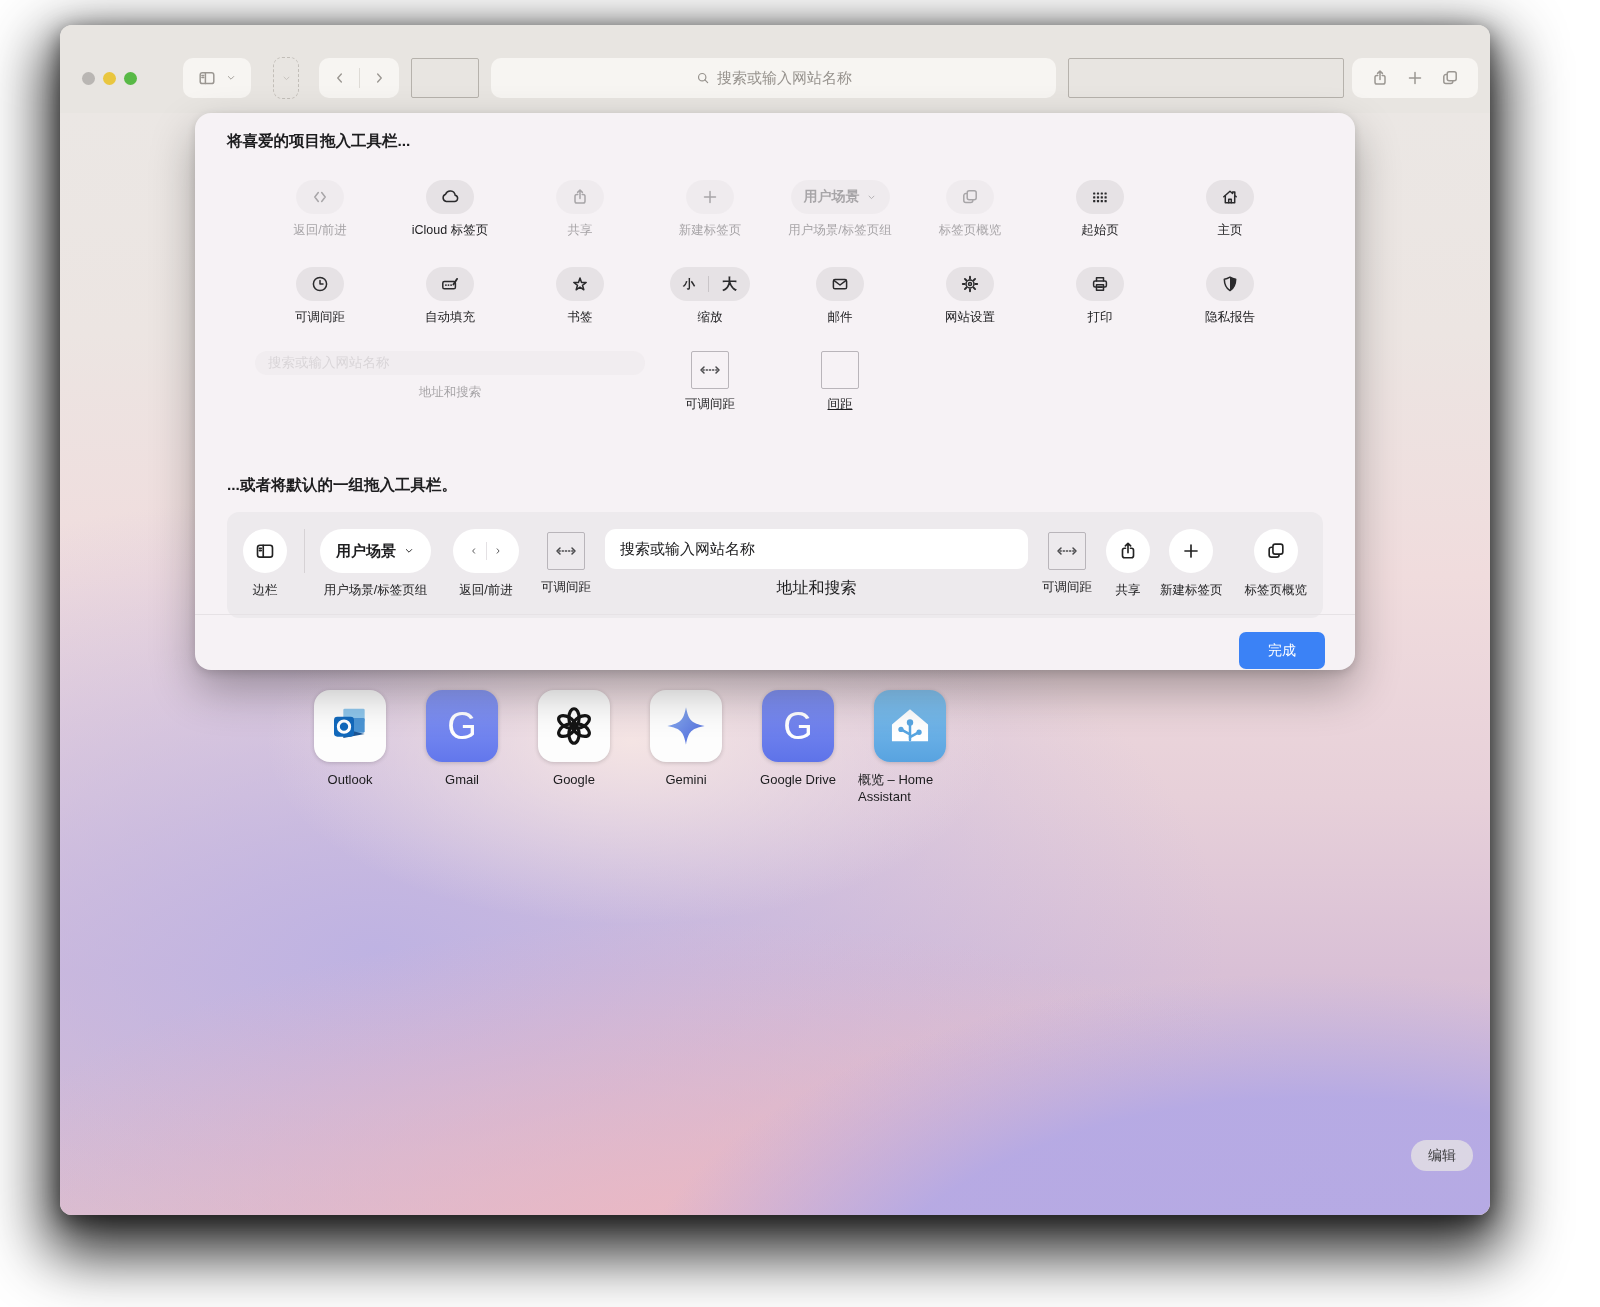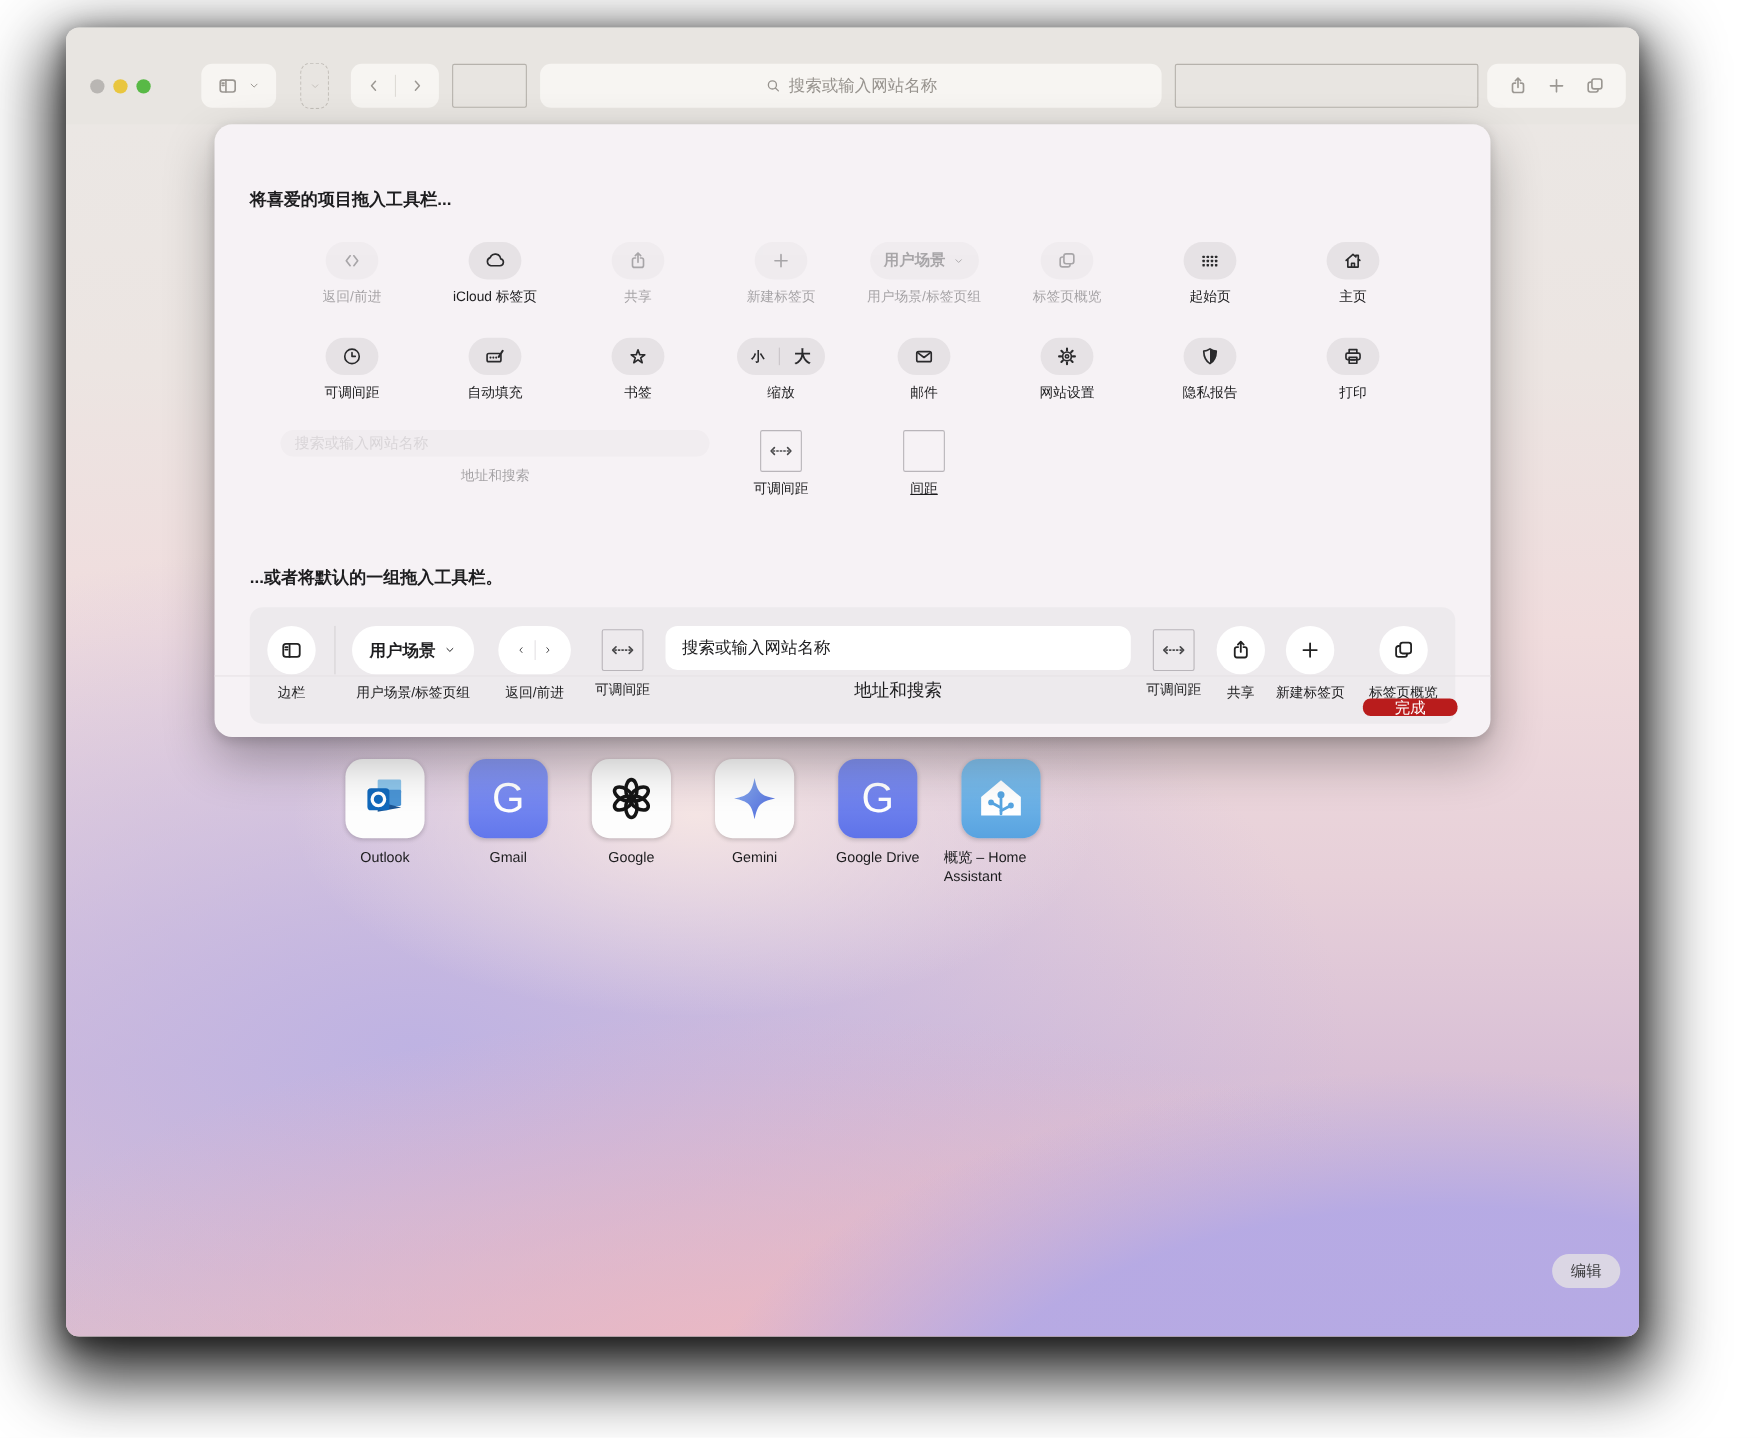--- a/index.html
+++ b/index.html
@@ -52,21 +52,21 @@
       linear-gradient(180deg,#ebe7e4 0%, #ece5e2 20%, #f0dcdd 42%, #e7d0d9 62%, #d9c0d6 78%, #e2c2cb 100%);
   }
 
   
   .sheet {
     position:absolute; top:0; left:50%; transform:translateX(-50%);
     width:1160px; height:557px; background:#f6f2f5; border-radius:16px;
     box-shadow:0 20px 45px rgba(0,0,0,.30), 0 3px 10px rgba(0,0,0,.14);
     z-index:5; color:#1d1d1f;
   }
-  .sheet-title { padding:18px 0 0 32px; font-size:15.5px; font-weight:700;margin-top:40px; }
+  .sheet-title { padding:18px 0 0 32px; font-size:15.5px; font-weight:700; }
   .items-grid { display:grid; grid-template-columns:repeat(8,130px); padding:0 60px; margin-top:28px; row-gap:17px; }
   .item { display:flex; flex-direction:column; align-items:center; gap:8px; height:70px; }
   .item .label { font-size:12.5px; color:#1d1d1f; white-space:nowrap; }
   .item.dim { opacity:.38; }
   .pill {
     min-width:48px; height:34px; padding:0 13px; border-radius:17px; background:#e6e2e5;
     display:flex; align-items:center; justify-content:center; color:#2a2a2c; gap:6px;
   }
   .pill.textpill { font-size:14px; font-weight:600; }
   .pill .vsep { width:1px; height:16px; background:#c9c5c8; margin:0 7px; }
@@ -98,22 +98,22 @@
   .dbar-sep { width:1px; height:44px; background:#d6d2d5; margin:0 15px 0 17px; align-self:flex-start; }
   .dbar-addr { flex:1; display:flex; flex-direction:column; align-items:center; gap:9px; margin:0 14px; }
   .addr-field {
     width:100%; height:40px; border-radius:11px; background:#fff;
     display:flex; align-items:center; padding:0 15px; font-size:15px; color:#202022;
   }
   .gap14 { width:14px; } .gap22 { width:22px; } .gap10 { width:10px; }
 
   .sheet-divider { position:absolute; left:0; right:0; bottom:55px; height:1px; background:#e6e2e5; }
   .done-btn {
-    position:absolute; right:30px; bottom:19px; width:86px; height:16px; border:none;
-    background:#b91c1c; color:#fff; font-size:14px; border-radius:7px; font-family:inherit;
+    position:absolute; right:30px; bottom:1px; width:86px; height:37px; border:none;
+    background:#3b82f6; color:#fff; font-size:14px; border-radius:7px; font-family:inherit;
   }
 
   
   .favorites { position:absolute; left:234px; top:577px; display:flex; gap:40px; }
   .fav { width:112px; margin-right:-40px; display:flex; flex-direction:column; align-items:center; }
   .fav + .fav { margin-left:0; }
   .fav-tile {
     width:72px; height:72px; border-radius:16px; display:flex; align-items:center; justify-content:center;
     box-shadow:0 1px 4px rgba(0,0,0,.18);
   }
@@ -425,36 +425,36 @@
                   <g stroke-width="1.9">
                     <path d="M15.3 10h1.9M13.75 13.75l1.35 1.35M10 15.3v1.9M6.25 13.75 4.9 15.1M4.7 10H2.8M6.25 6.25 4.9 4.9M10 4.7V2.8M13.75 6.25l1.35-1.35"></path>
                   </g>
                 </svg>
             </span>
             <span class="label">网站设置</span>
           </div>
           <div class="item">
             <span class="pill">
               <svg width="20" height="20" viewBox="0 0 20 20" class="st">
-                  <path d="M10 3.2c2 1.3 3.9 1.9 5.7 2-.1 5.2-2 9.1-5.7 11.4C6.3 14.3 4.4 10.4 4.3 5.2 6.1 5.1 8 4.5 10 3.2Z"></path>
-                  <path class="stf" d="M10 3.2c2 1.3 3.9 1.9 5.7 2-.1 5.2-2 9.1-5.7 11.4V3.2Z"></path>
-                </svg>
-            </span>
-            <span class="label">隐私报告</span>
-          </div>
-          <div class="item">
-            <span class="pill">
-              <svg width="20" height="20" viewBox="0 0 20 20" class="st">
                   <path d="M6.5 7V3.8h7V7"></path>
                   <rect x="3.6" y="7" width="12.8" height="6" rx="1.5"></rect>
                   <rect x="6.5" y="10.8" width="7" height="5.4"></rect>
                   <path d="M8.2 13.3h3.6"></path>
                 </svg>
             </span>
             <span class="label">打印</span>
+          </div>
+          <div class="item">
+            <span class="pill">
+              <svg width="20" height="20" viewBox="0 0 20 20" class="st">
+                  <path d="M10 3.2c2 1.3 3.9 1.9 5.7 2-.1 5.2-2 9.1-5.7 11.4C6.3 14.3 4.4 10.4 4.3 5.2 6.1 5.1 8 4.5 10 3.2Z"></path>
+                  <path class="stf" d="M10 3.2c2 1.3 3.9 1.9 5.7 2-.1 5.2-2 9.1-5.7 11.4V3.2Z"></path>
+                </svg>
+            </span>
+            <span class="label">隐私报告</span>
           </div>
         </div>
 
         <div class="row3">
           <div class="addr-item dim item" style="height:auto">
             <div class="addr-field-dim">
               <span>搜索或输入网站名称</span>
             </div>
             <span class="label">地址和搜索</span>
           </div>

